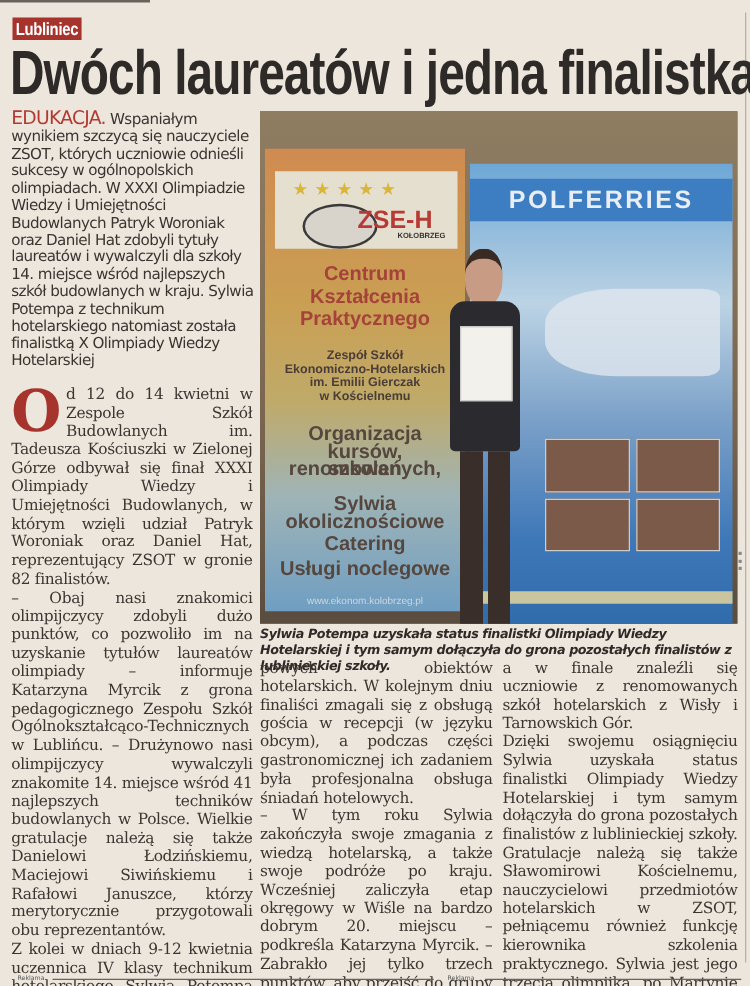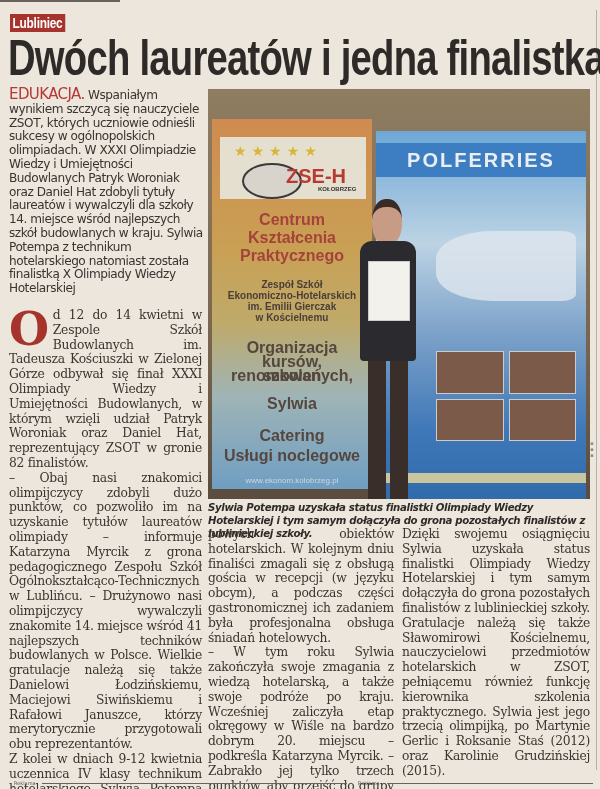--- a/index.html
+++ b/index.html
@@ -108,20 +108,21 @@
     <div class="b-title" style="top:110px">Kształcenia</div>
     <div class="b-title" style="top:128px">Praktycznego</div>
     <div class="b-text" style="top:160px">Zespół Szkół</div>
     <div class="b-text" style="top:171px">Ekonomiczno-Hotelarskich</div>
     <div class="b-text" style="top:182px">im. Emilii Gierczak</div>
     <div class="b-text" style="top:193px">w Kościelnemu</div>
     <div class="b-text2" style="top:222px">Organizacja</div>
     <div class="b-text2" style="top:236px">kursów, renomowanych,</div>
     <div class="b-text2" style="top:250px">szkoleń</div>
     <div class="b-text2" style="top:278px">Sylwia</div>
+    <div class="b-text2" style="top:292px">okolicznościowe</div>
     <div class="b-text2" style="top:310px">Catering</div>
     <div class="b-text2" style="top:330px">Usługi noclegowe</div>
     <div class="b-text" style="top:356px;color:#c8d6e2;font-weight:normal;font-size:8px">www.ekonom.kolobrzeg.pl</div>
   </div>
   <div class="banner-right">
     <div class="polf">POLFERRIES</div>
     <div class="ship"></div>
     <div class="thumbs">
       <div></div>
       <div></div>
@@ -147,20 +148,21 @@
   <p>Z kolei w dniach 9-12 kwietnia uczennica IV klasy technikum hotelarskiego Sylwia Potempa uczestniczyła w etapie finałowym X Olimpiady Wiedzy Hotelarskiej, odbywającym się w Kołobrzegu.</p>
 
 </div>
 
 <div class="col col2">
   <p>powych obiektów hotelarskich. W kolejnym dniu finaliści zmagali się z obsługą gościa w recepcji (w języku obcym), a podczas części gastronomicznej ich zadaniem była profesjonalna obsługa śniadań hotelowych.</p>
   <p>– W tym roku Sylwia zakończyła swoje zmagania z wiedzą hotelarską, a także swoje podróże po kraju. Wcześniej zaliczyła etap okręgowy w Wiśle na bardzo dobrym 20. miejscu – podkreśla Katarzyna Myrcik. – Zabrakło jej tylko trzech punktów, aby przejść do grupy 15 laureatów olimpiady. Ponadto wyprzedziła ona pozostałych uczestników z grupy śląskiej,</p>
 </div>
 
 <div class="col col3">
+  <p>a w finale znaleźli się uczniowie z renomowanych szkół hotelarskich z Wisły i Tarnowskich Gór.</p>
   <p>Dzięki swojemu osiągnięciu Sylwia uzyskała status finalistki Olimpiady Wiedzy Hotelarskiej i tym samym dołączyła do grona pozostałych finalistów z lublinieckiej szkoły. Gratulacje należą się także Sławomirowi Kościelnemu, nauczycielowi przedmiotów hotelarskich w ZSOT, pełniącemu również funkcję kierownika szkolenia praktycznego. Sylwia jest jego trzecią olimpijką, po Martynie Gerlic i Roksanie Staś (2012) oraz Karolinie Grudzińskiej (2015).</p>
 
 </div>
 
 <div class="ad-label" style="left:14px">Reklama</div>
 <div class="col-rule" style="left:42px;width:305px"></div>
 <div class="ad-label" style="left:358px">Reklama</div>
 <div class="col-rule" style="left:388px;width:205px"></div>
 
 </body></html>

